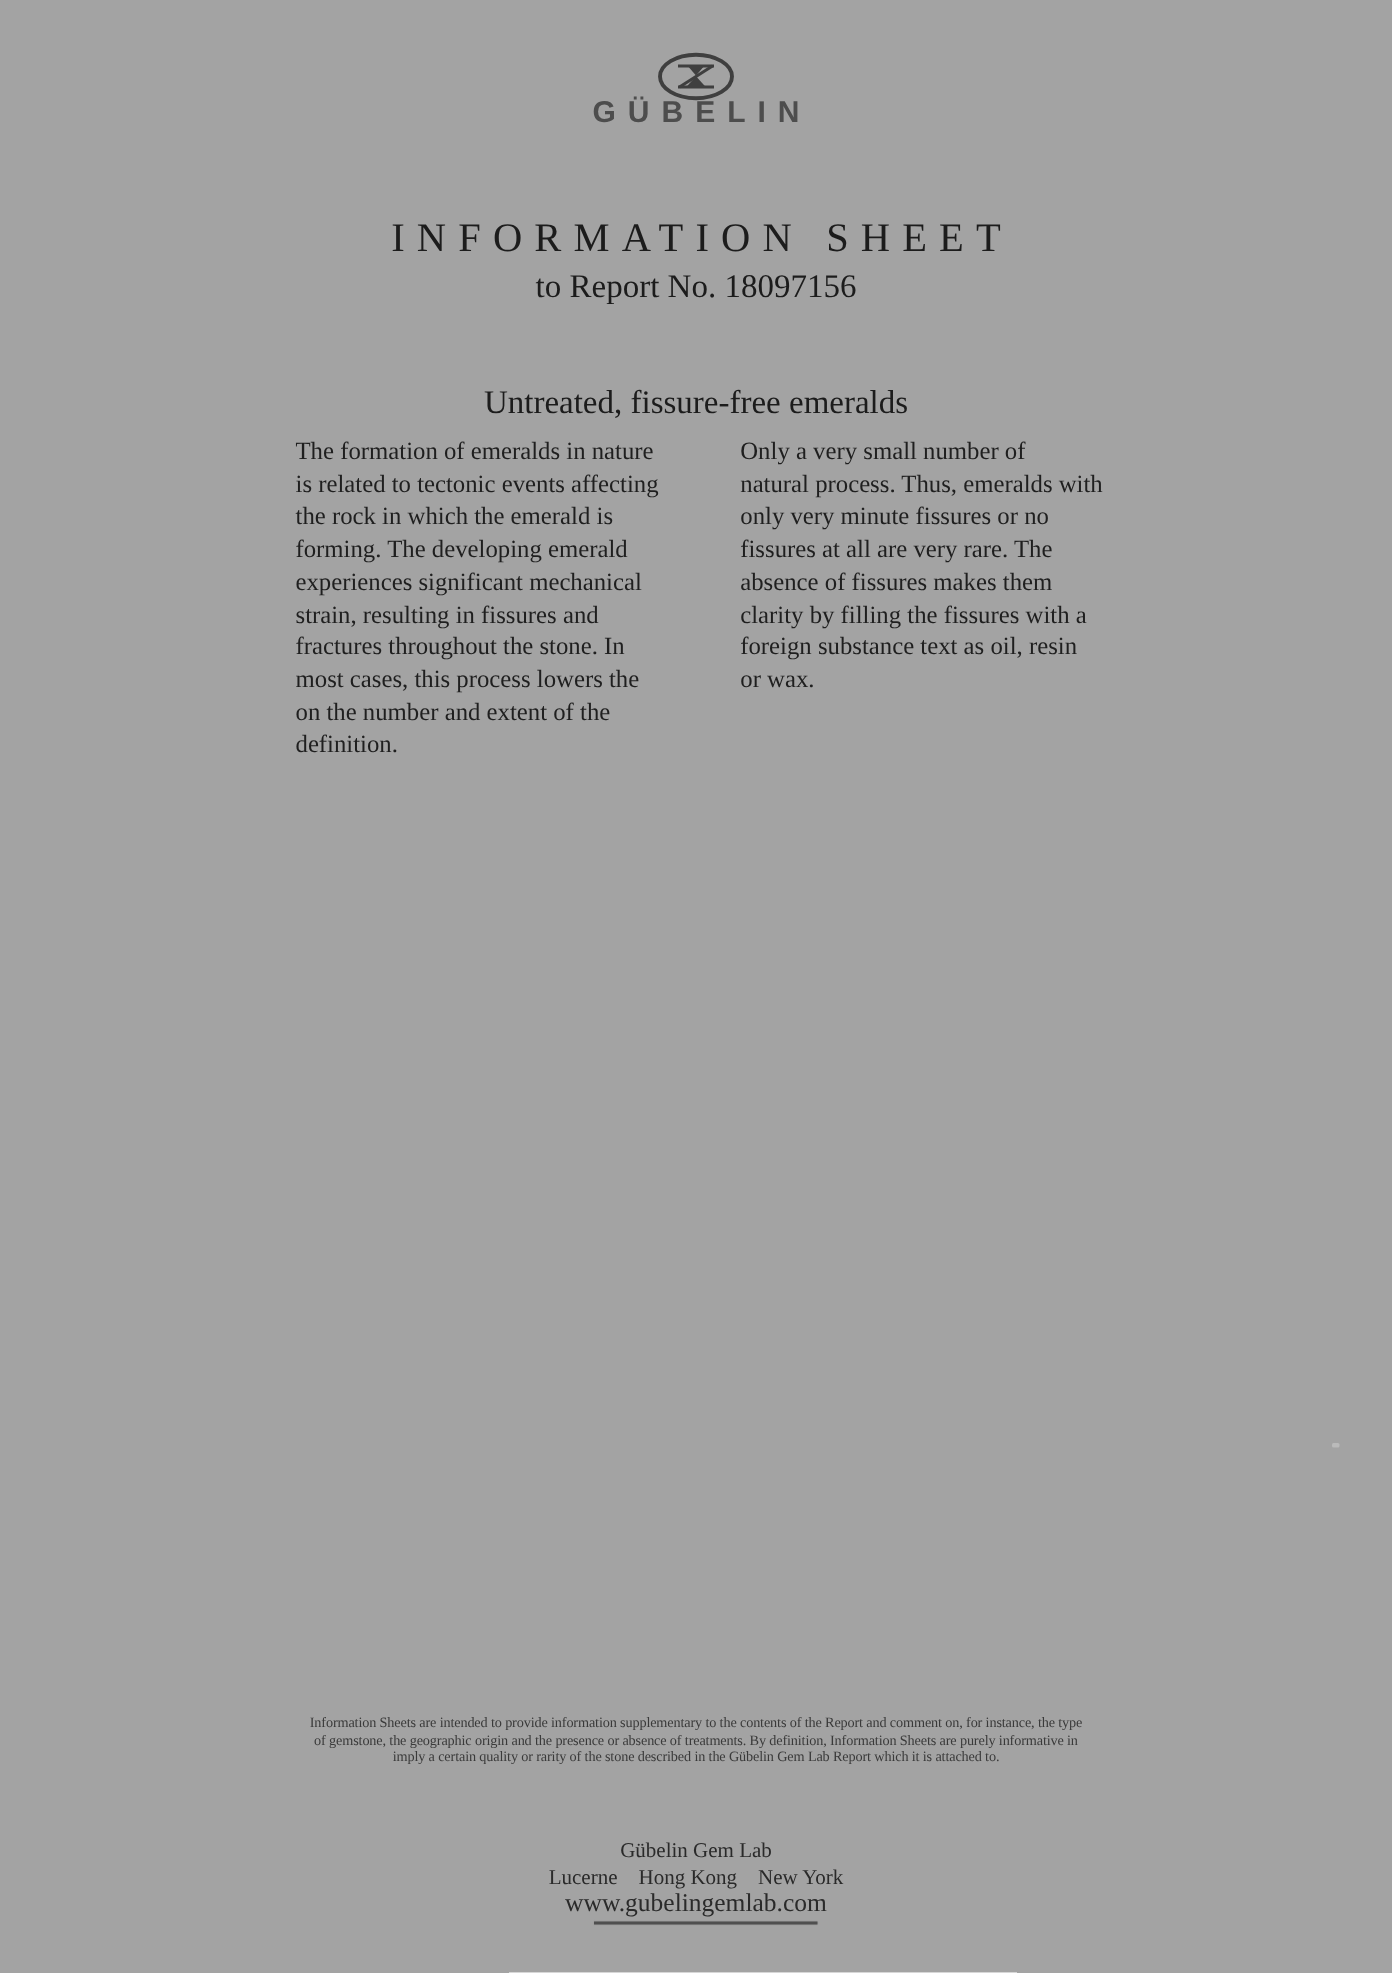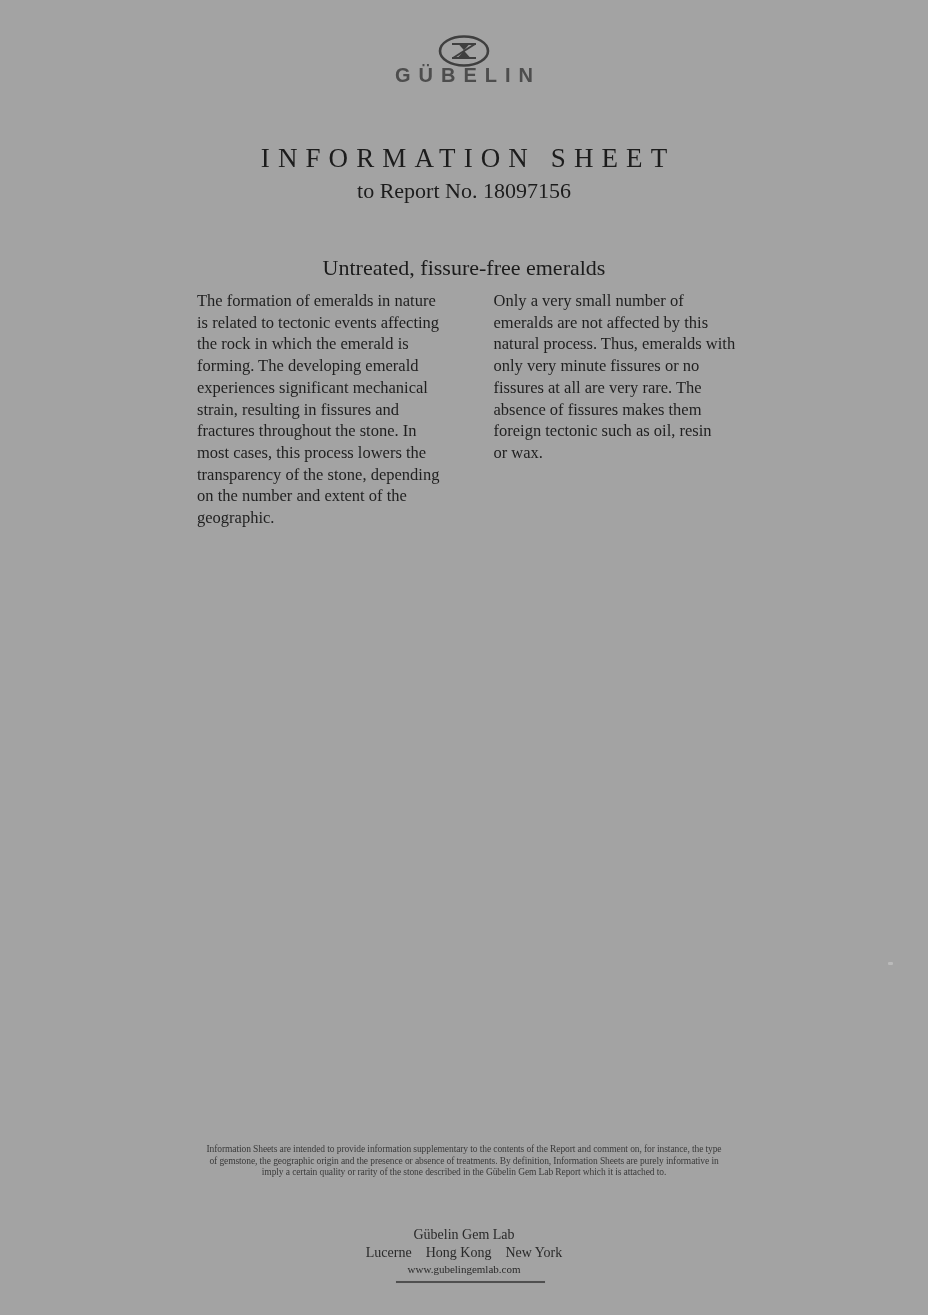--- a/index.html
+++ b/index.html
@@ -93,21 +93,21 @@
     line-height: 16.5px;
     color: #2a2a2a;
   }
   .footer-lab {
     margin-bottom: 1px;
   }
   .footer-cities span.city {
     margin: 0 7px;
   }
   .footer-site {
-    font-size: 11px;
+    font-size: 17px;
   }
   .footer-rule {
     position: absolute;
     top: 1281px;
     left: 396px;
     width: 149px;
     height: 2px;
     background: #4f4f4f;
     box-shadow: 0 0 1px #8a8a8a;
   }
@@ -151,32 +151,31 @@
   <div class="columns">
     <div class="column">
         <div class="line">The formation of emeralds in nature</div>
         <div class="line">is related to tectonic events affecting</div>
         <div class="line">the rock in which the emerald is</div>
         <div class="line">forming. The developing emerald</div>
         <div class="line">experiences significant mechanical</div>
         <div class="line">strain, resulting in fissures and</div>
         <div class="line">fractures throughout the stone. In</div>
         <div class="line">most cases, this process lowers the</div>
-        <div class="line">transparency of the stone, depending</div>
         <div class="line">on the number and extent of the</div>
-        <div class="line">geographic.</div>
+        <div class="line">definition.</div>
       </div>
     <div class="column">
         <div class="line">Only a very small number of</div>
-        <div class="line">emeralds are not affected by this</div>
         <div class="line">natural process. Thus, emeralds with</div>
         <div class="line">only very minute fissures or no</div>
         <div class="line">fissures at all are very rare. The</div>
         <div class="line">absence of fissures makes them</div>
-        <div class="line">foreign tectonic such as oil, resin</div>
+        <div class="line">clarity by filling the fissures with a</div>
+        <div class="line">foreign substance text as oil, resin</div>
         <div class="line">or wax.</div>
       </div>
   </div>
 
   <div class="scan-speck"></div>
 
   <div class="centered fine-print">
       <div class="line">Information Sheets are intended to provide information supplementary to the contents of the Report and comment on, for instance, the type</div>
       <div class="line">of gemstone, the geographic origin and the presence or absence of treatments. By definition, Information Sheets are purely informative in</div>
       <div class="line">imply a certain quality or rarity of the stone described in the Gübelin Gem Lab Report which it is attached to.</div>

